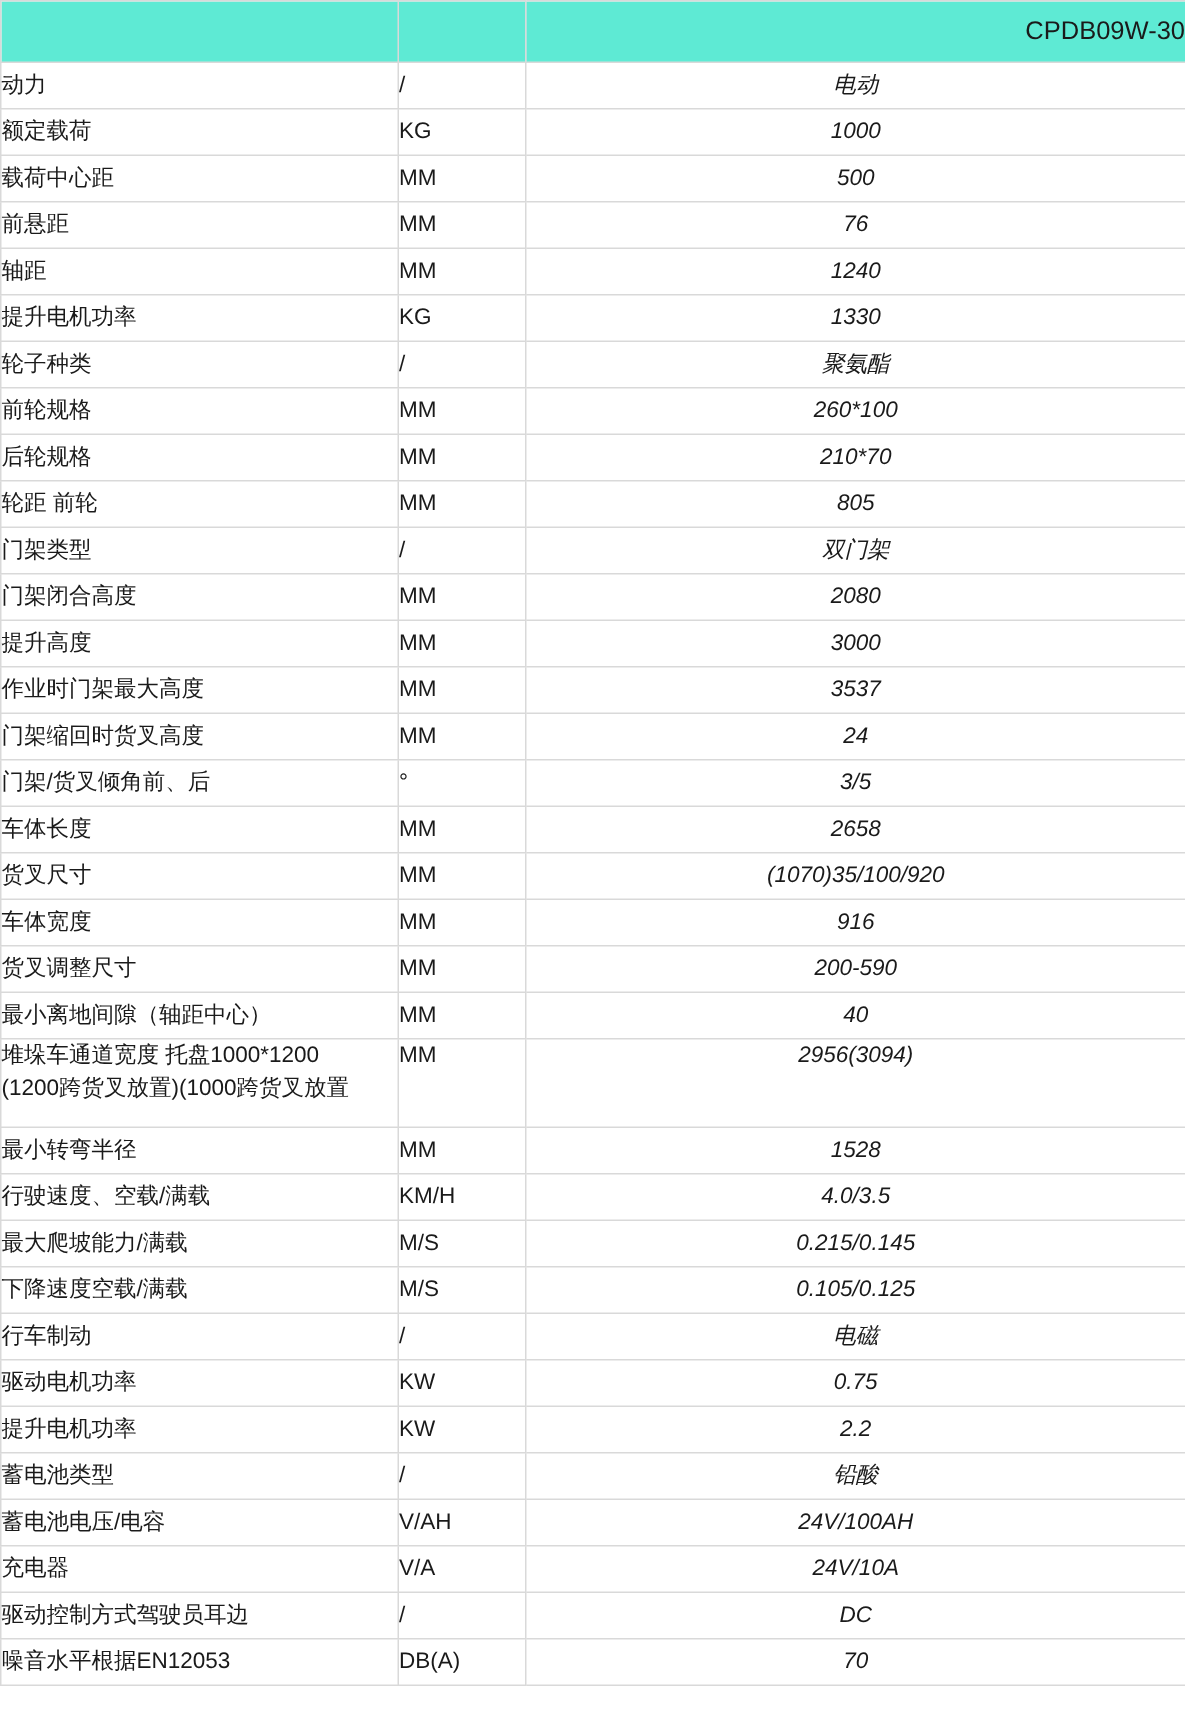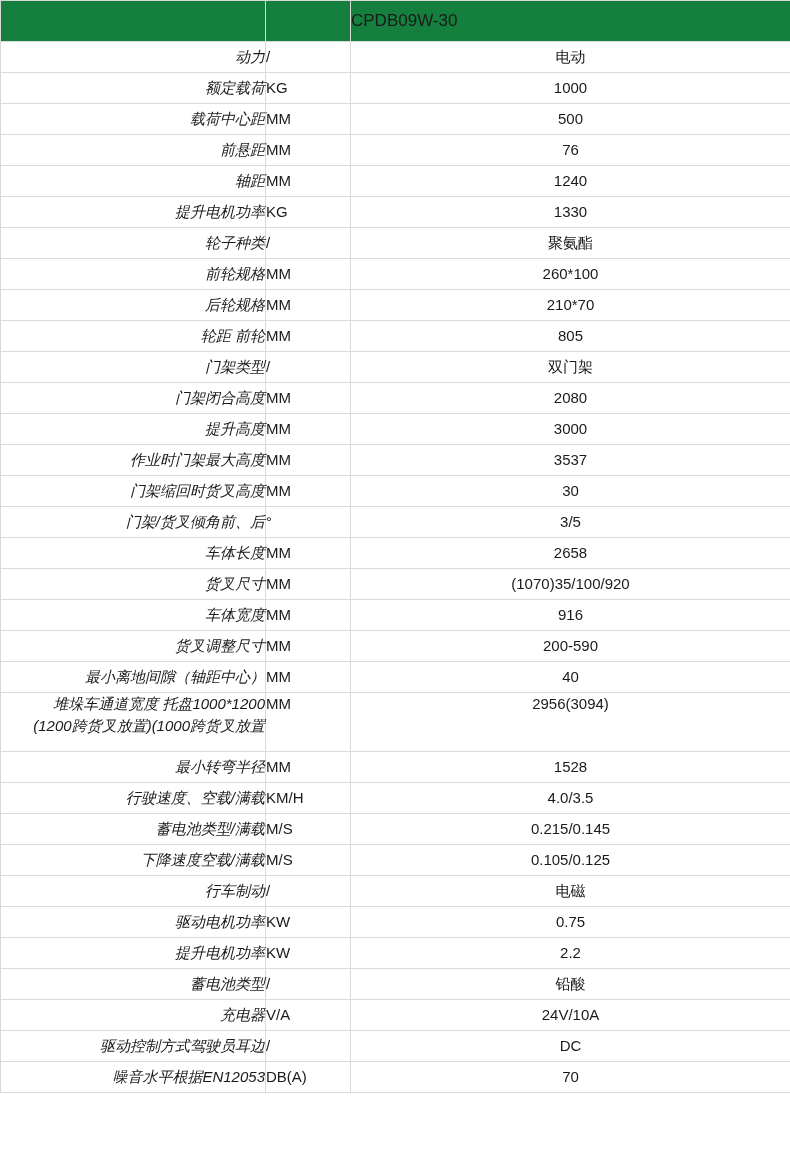--- a/index.html
+++ b/index.html
@@ -25,46 +25,46 @@
   table.spec-table col.c-unit  { width: 85px; }
   table.spec-table col.c-value { width: 440px; }
 
   table.spec-table th,
   table.spec-table td {
     border: 1px solid #d9d9d9;
     padding: 0;
     vertical-align: middle;
   }
   table.spec-table thead th {
-    background: #15803d;
+    background: #5eead4;
     font-weight: normal;
     font-size: 17px;
     height: 40px;
-    text-align: left;
+    text-align: right;
     color: #1a1a1a;
   }
   .cell-label {
     padding: 5px 4px 5px 6px;
     font-size: 15px;
     line-height: 1.45;
-    text-align: right;
+    text-align: left;
     min-height: 20px;
-    font-style: italic;
   }
   .cell-unit {
     padding: 5px 4px 5px 8px;
     font-size: 15px;
     line-height: 1.45;
     text-align: left;
   }
   .cell-value {
     padding: 5px 4px;
     font-size: 15px;
     line-height: 1.45;
     text-align: center;
+    font-style: italic;
   }
   tr.row {
     height: 30px;
   }
   tr.row td {
     height: 30px;
   }
   tr.row.tall td {
     height: 58px;
   }
@@ -164,21 +164,21 @@
           <td class="cell-value">3000</td>
         </tr>
         <tr class="row">
           <td class="cell-label"><span>作业时门架最大高度</span></td>
           <td class="cell-unit">MM</td>
           <td class="cell-value">3537</td>
         </tr>
         <tr class="row">
           <td class="cell-label"><span>门架缩回时货叉高度</span></td>
           <td class="cell-unit">MM</td>
-          <td class="cell-value">30</td>
+          <td class="cell-value">24</td>
         </tr>
         <tr class="row">
           <td class="cell-label"><span>门架/货叉倾角前、后</span></td>
           <td class="cell-unit">°</td>
           <td class="cell-value">3/5</td>
         </tr>
         <tr class="row">
           <td class="cell-label"><span>车体长度</span></td>
           <td class="cell-unit">MM</td>
           <td class="cell-value">2658</td>
@@ -212,21 +212,21 @@
           <td class="cell-label"><span> 最小转弯半径</span></td>
           <td class="cell-unit">MM</td>
           <td class="cell-value">1528</td>
         </tr>
         <tr class="row">
           <td class="cell-label"><span>行驶速度、空载/满载</span></td>
           <td class="cell-unit">KM/H</td>
           <td class="cell-value">4.0/3.5</td>
         </tr>
         <tr class="row">
-          <td class="cell-label"><span>蓄电池类型/满载</span></td>
+          <td class="cell-label"><span>最大爬坡能力/满载</span></td>
           <td class="cell-unit">M/S</td>
           <td class="cell-value">0.215/0.145</td>
         </tr>
         <tr class="row">
           <td class="cell-label"><span>下降速度空载/满载</span></td>
           <td class="cell-unit">M/S</td>
           <td class="cell-value">0.105/0.125</td>
         </tr>
         <tr class="row">
           <td class="cell-label"><span>行车制动</span></td>
@@ -240,20 +240,25 @@
         </tr>
         <tr class="row">
           <td class="cell-label"><span>提升电机功率</span></td>
           <td class="cell-unit">KW</td>
           <td class="cell-value">2.2</td>
         </tr>
         <tr class="row">
           <td class="cell-label"><span>蓄电池类型</span></td>
           <td class="cell-unit">/</td>
           <td class="cell-value">铅酸</td>
+        </tr>
+        <tr class="row">
+          <td class="cell-label"><span>蓄电池电压/电容</span></td>
+          <td class="cell-unit">V/AH</td>
+          <td class="cell-value">24V/100AH</td>
         </tr>
         <tr class="row">
           <td class="cell-label"><span>充电器</span></td>
           <td class="cell-unit">V/A</td>
           <td class="cell-value">24V/10A</td>
         </tr>
         <tr class="row">
           <td class="cell-label"><span>驱动控制方式驾驶员耳边</span></td>
           <td class="cell-unit">/</td>
           <td class="cell-value">DC</td>

